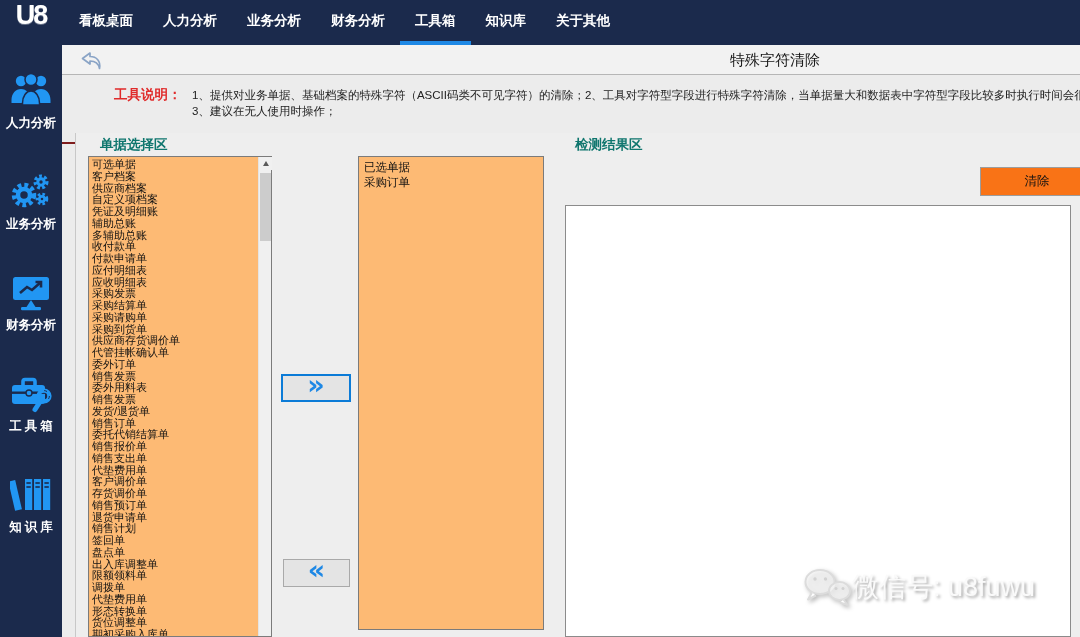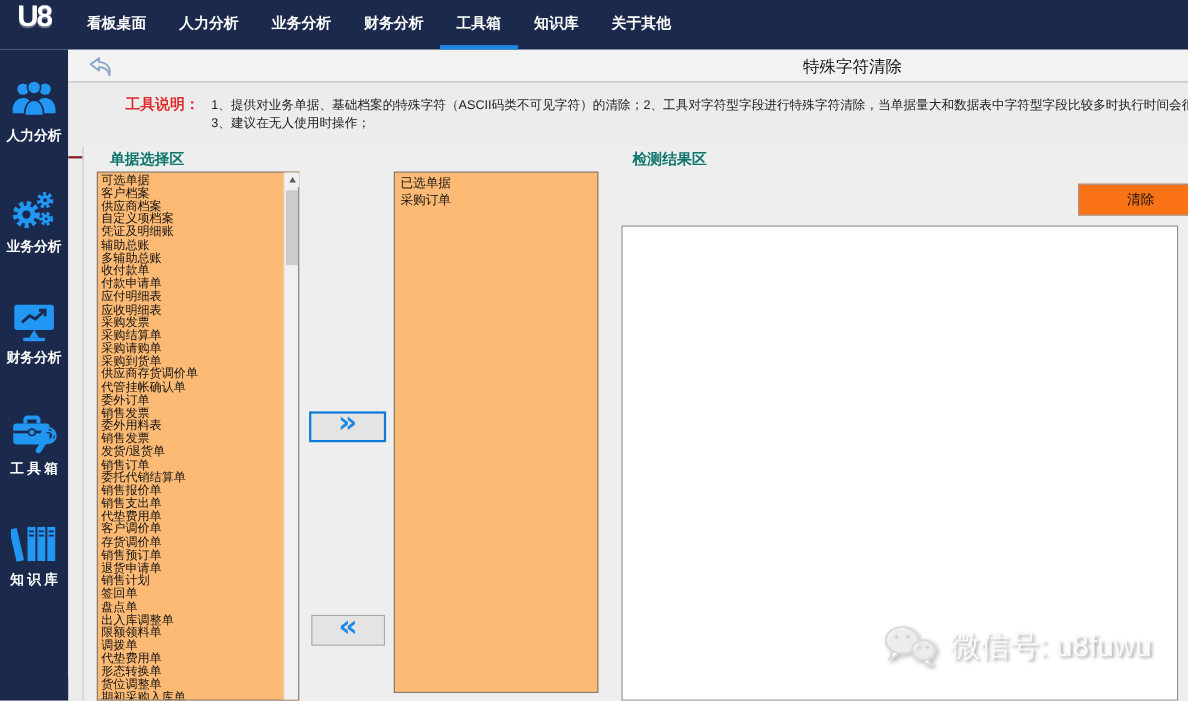--- a/index.html
+++ b/index.html
@@ -50,21 +50,21 @@
 
   .btn-move { position:absolute; background:#e4e4e4; display:flex; align-items:center; justify-content:center; cursor:pointer; }
   #btn-move-right { left:219px; top:329px; width:70px; height:28px; border:2px solid #0b7bd7; }
   #btn-move-left { left:221px; top:514px; width:67px; height:28px; border:1px solid #a9a9a9; }
   .chev { color:#1e88e5; font-size:27px; font-weight:bold; line-height:20px; margin-top:-6px; font-family:"DejaVu Sans", sans-serif; }
 
   .btn-clear { position:absolute; left:886px; top:122px; width:114px; height:29px; background:#f97316; border:1px solid #9c9c9c; font-size:12.5px; color:#111; display:flex; align-items:center; justify-content:center; cursor:pointer;margin-left:32px; }
 
   .results-box { position:absolute; left:503px; top:160px; width:506px; height:432px; background:#ffffff; border:1px solid #8b8b8b; }
 
-  .watermark { position:absolute; left:740px; top:521px; display:flex; align-items:center; gap:12px; z-index:30; pointer-events:none; }
+  .watermark { position:absolute; left:740px; top:521px; display:flex; align-items:center; gap:0; z-index:30; pointer-events:none; }
   .watermark-text { font-size:27px; color:#fafafa; text-shadow:2px 2px 3px #a8a8a8, -1px -1px 1px #ffffff; white-space:nowrap; }
   .wechat-svg { filter:drop-shadow(2px 2px 2px #b5b5b5); }
 </style>
 </head>
 <body>
 
 <div class="navbar">
   <div class="logo">U8</div>
   <div class="nav-tabs">
       <div class="nav-tab">看板桌面</div>

